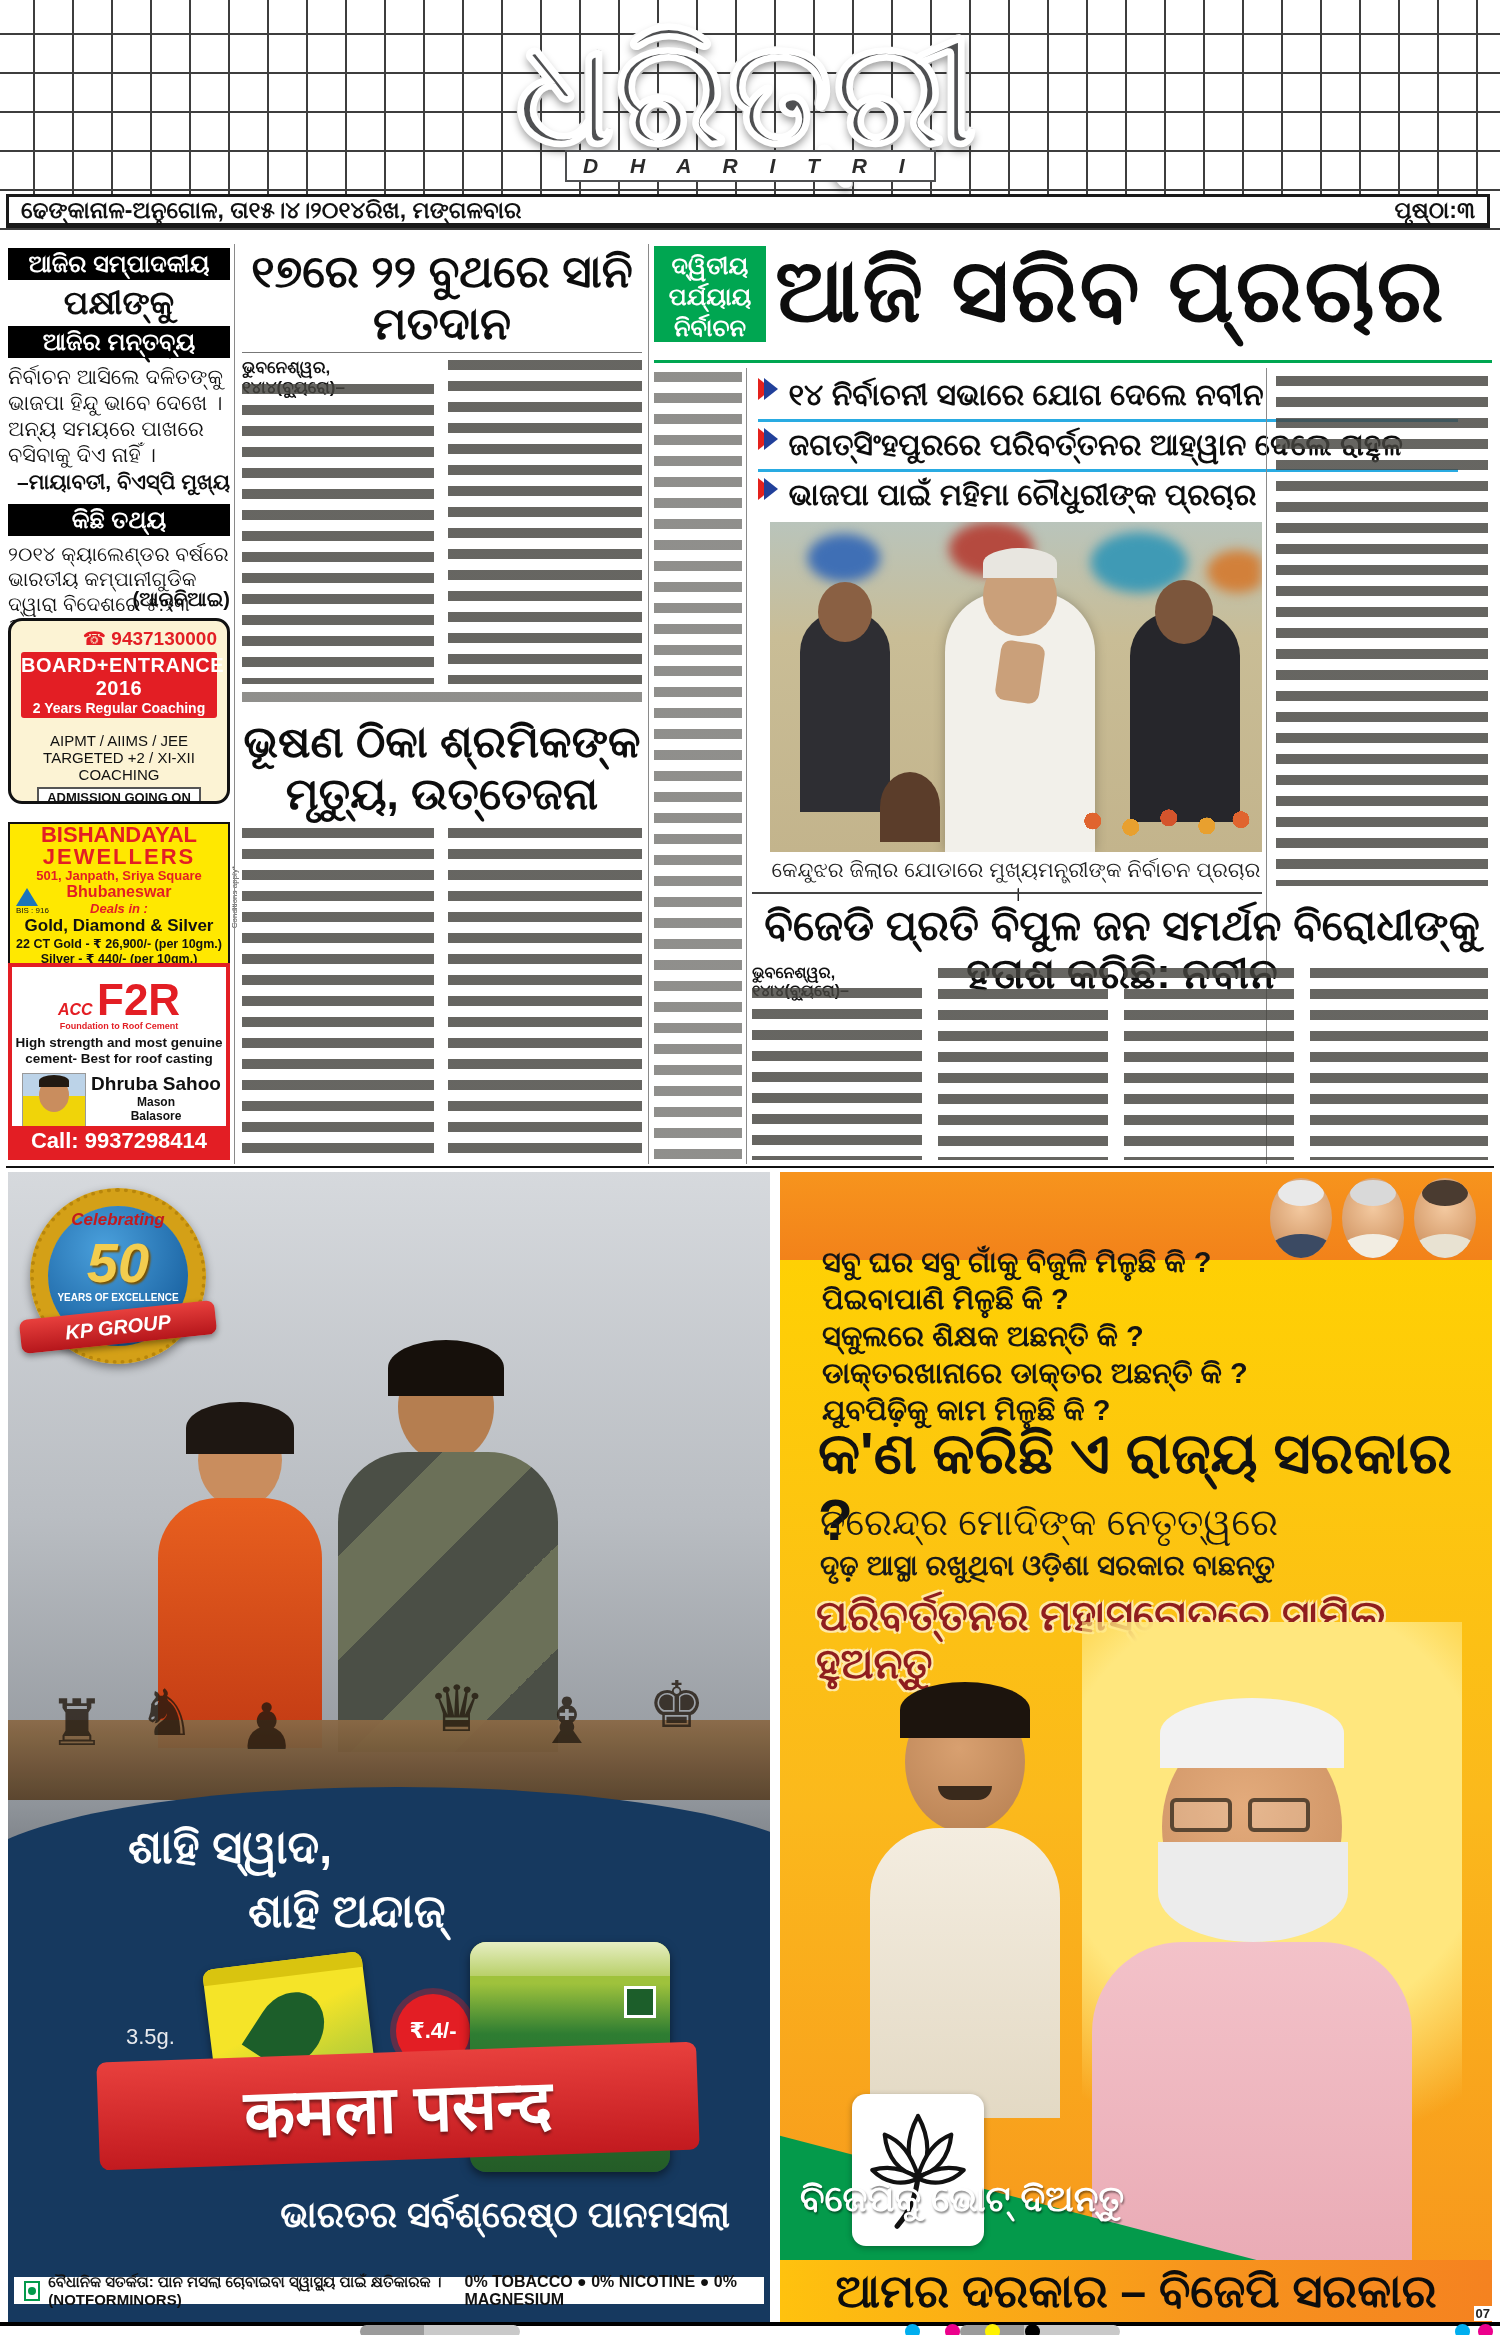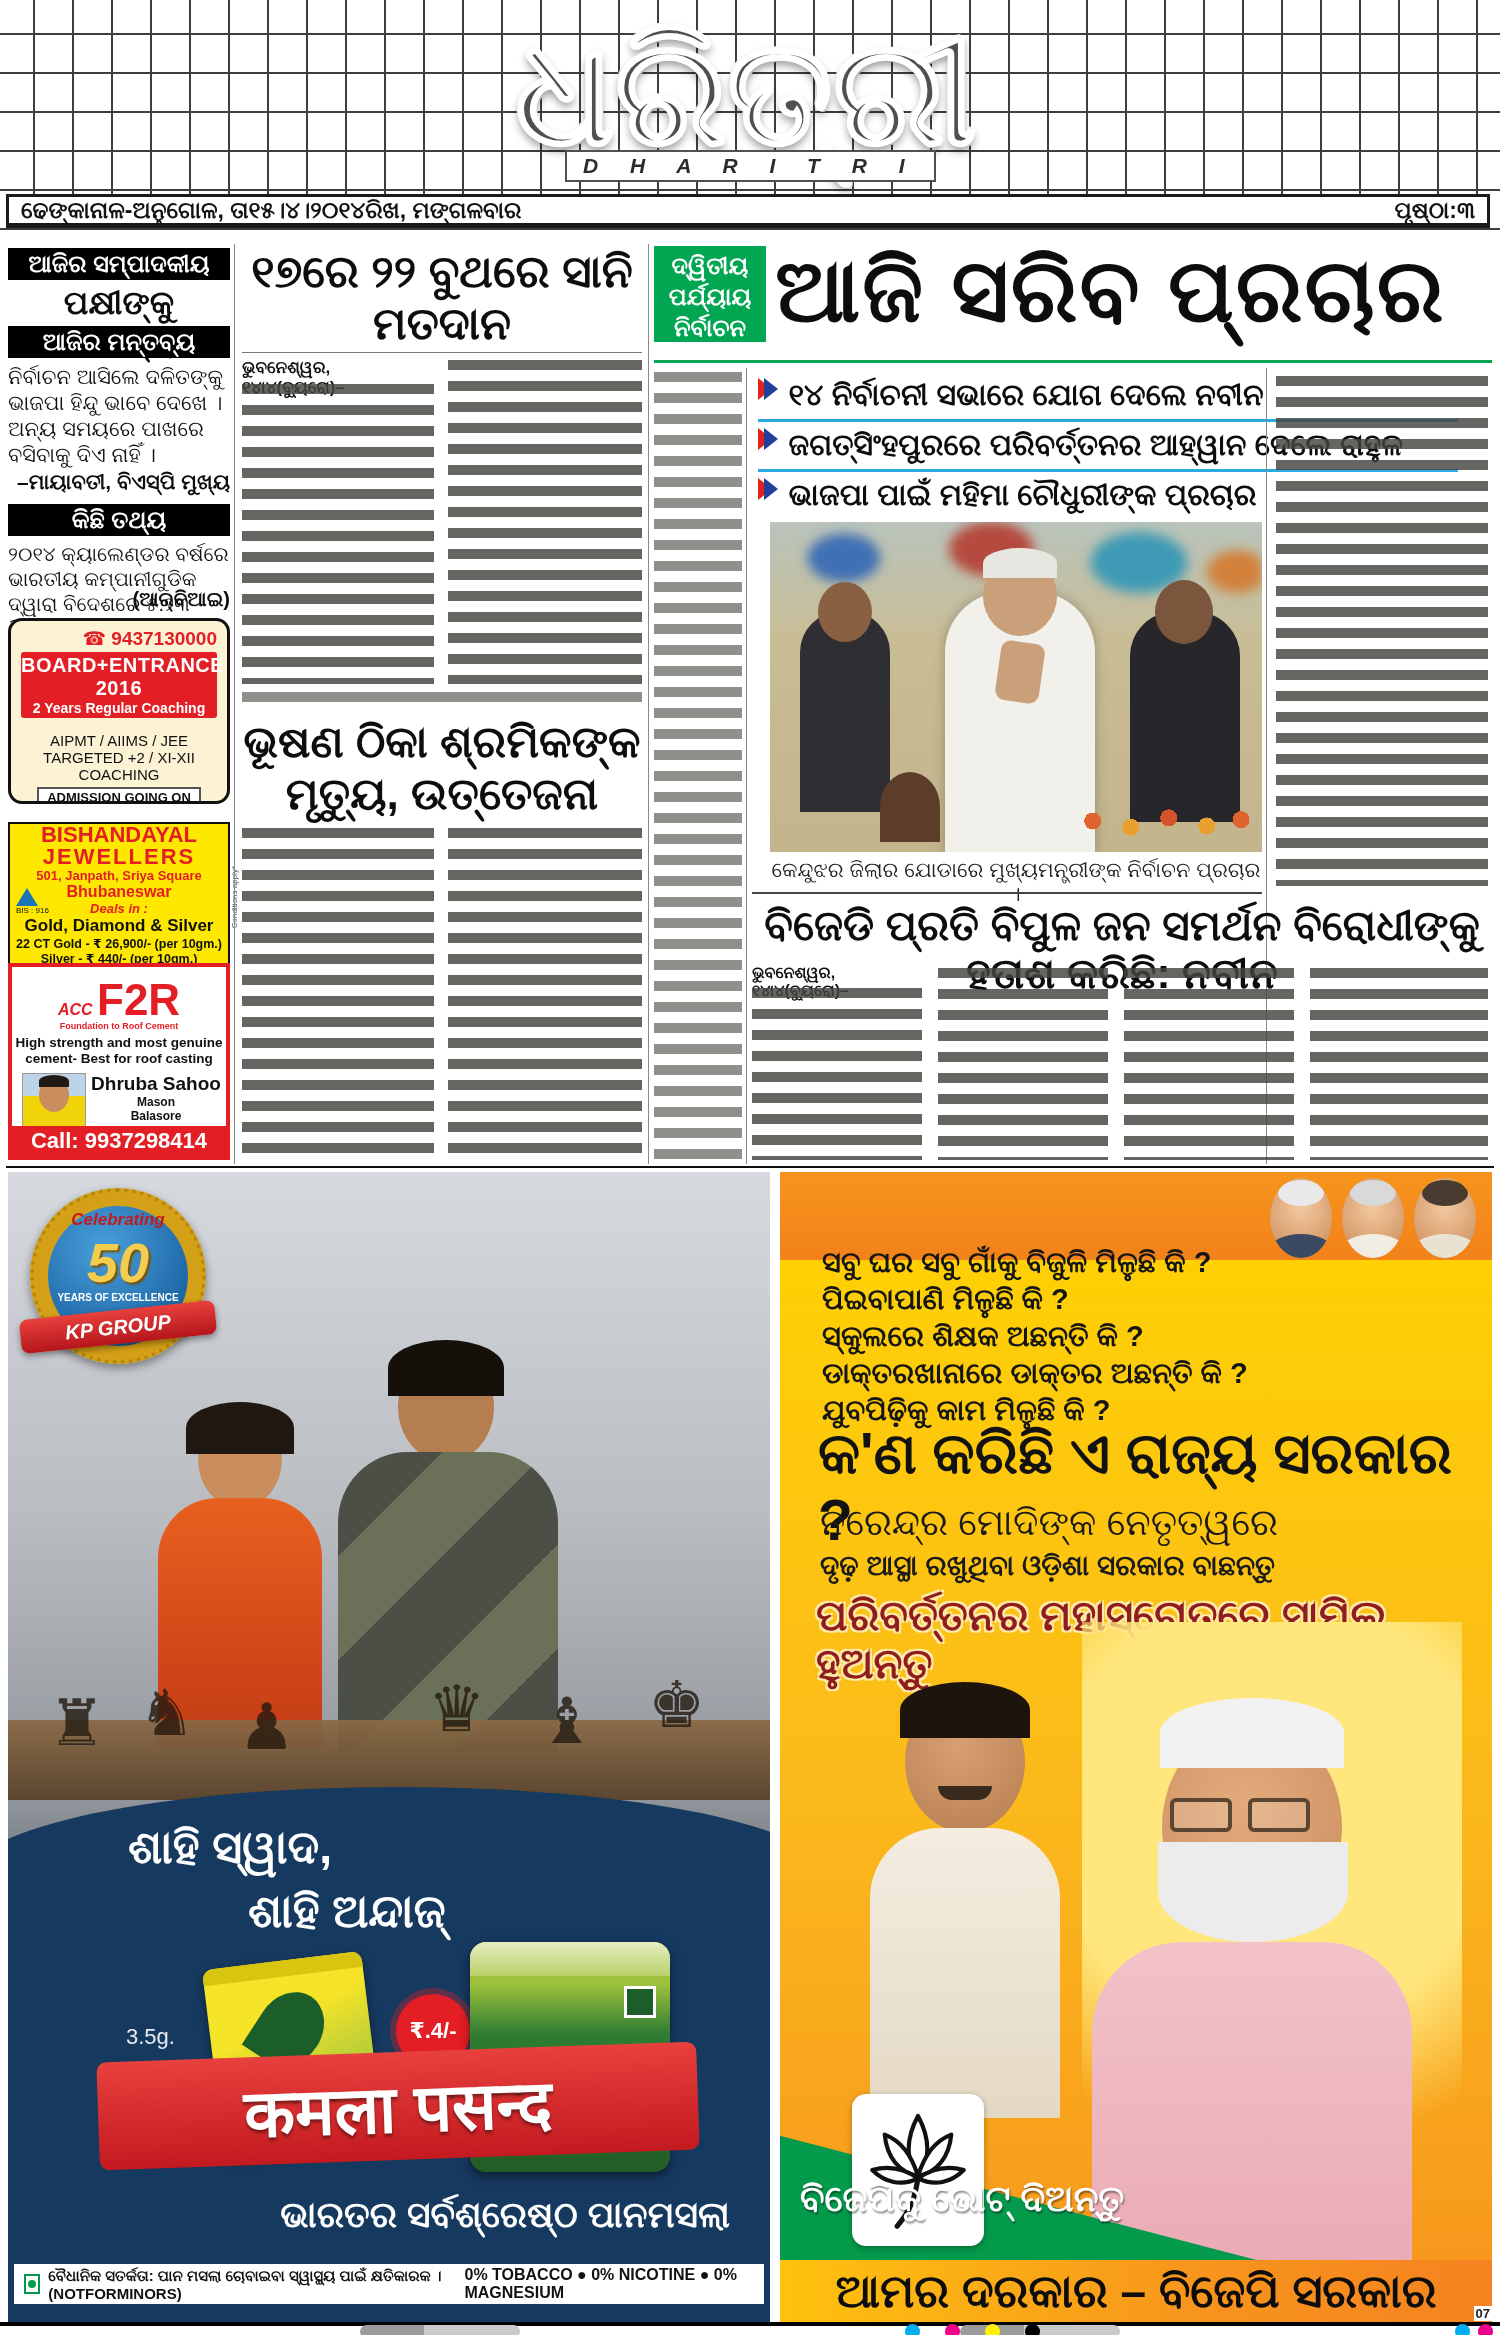--- a/index.html
+++ b/index.html
@@ -33,21 +33,21 @@
     box-sizing:border-box;text-align:center;overflow:hidden;}
   #ad-jew{left:8px;top:822px;width:222px;height:133px;box-sizing:border-box;}
   #ad-acc{left:8px;top:963px;width:222px;height:197px;background:#fff;border:4px solid #e31e24;box-sizing:border-box;overflow:hidden;}
   
   #ad-kamala{left:8px;top:1172px;width:762px;height:1150px;background:linear-gradient(180deg,#d6d9dd 0%,#b9bdc2 30%,#8f949a 55%,#6f747a 62%);overflow:hidden;}
   #km-navy{position:absolute;left:-40px;top:615px;width:860px;height:560px;background:#16395f;border-radius:50% 50% 0 0/90px 90px;}
   .piece{position:absolute;font-size:64px;color:#241a10;opacity:.85;}
   #km-ribbon{position:absolute;left:90px;top:880px;width:600px;height:108px;background:linear-gradient(180deg,#e8403d,#c21a1f);
     border-radius:10px;transform:rotate(-2deg);display:flex;align-items:center;justify-content:center;
     color:#fff;font-weight:bold;font-size:66px;text-shadow:0 3px 3px rgba(0,0,0,.4);}
-  #km-warn{position:absolute;left:6px;bottom:18px;width:750px;height:40px;background:#fff;display:flex;align-items:center;
+  #km-warn{position:absolute;left:6px;bottom:18px;width:750px;height:27px;background:#fff;display:flex;align-items:center;
     gap:8px;padding:0 10px;box-sizing:border-box;font-weight:bold;font-size:16px;color:#111;}
   
   #ad-bjp{left:780px;top:1172px;width:712px;height:1150px;background:linear-gradient(180deg,#ffd400 0%,#fbb91c 55%,#f7941d 100%);overflow:hidden;}
   #bjp-band{position:absolute;left:0;top:0;width:712px;height:88px;background:linear-gradient(180deg,#f7941d,#f2821a);}
   .oval{position:absolute;width:62px;height:80px;border-radius:50%;overflow:hidden;background:radial-gradient(circle at 50% 38%,#f3c9a0 0%,#d8a070 60%,#b9895e 100%);}
   .oval .hair{position:absolute;left:8px;top:2px;width:46px;height:26px;border-radius:50%;}
   .oval .body{position:absolute;left:0px;bottom:-6px;width:62px;height:30px;border-radius:50% 50% 0 0;}
   .q{font-weight:bold;font-size:29px;color:#151515;line-height:37px;}
   #bjp-green{position:absolute;left:0;top:928px;width:712px;height:162px;background:#049a4b;
     clip-path:polygon(0 22%,68% 100%,0 100%);}

